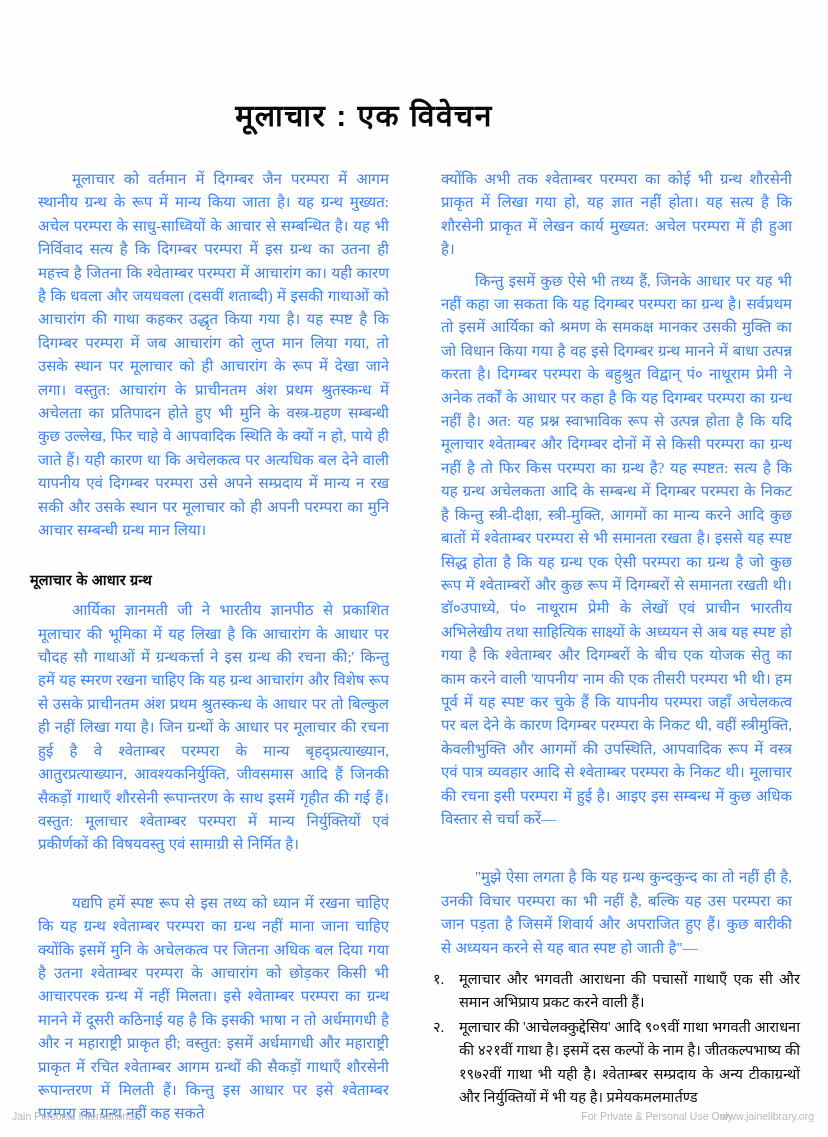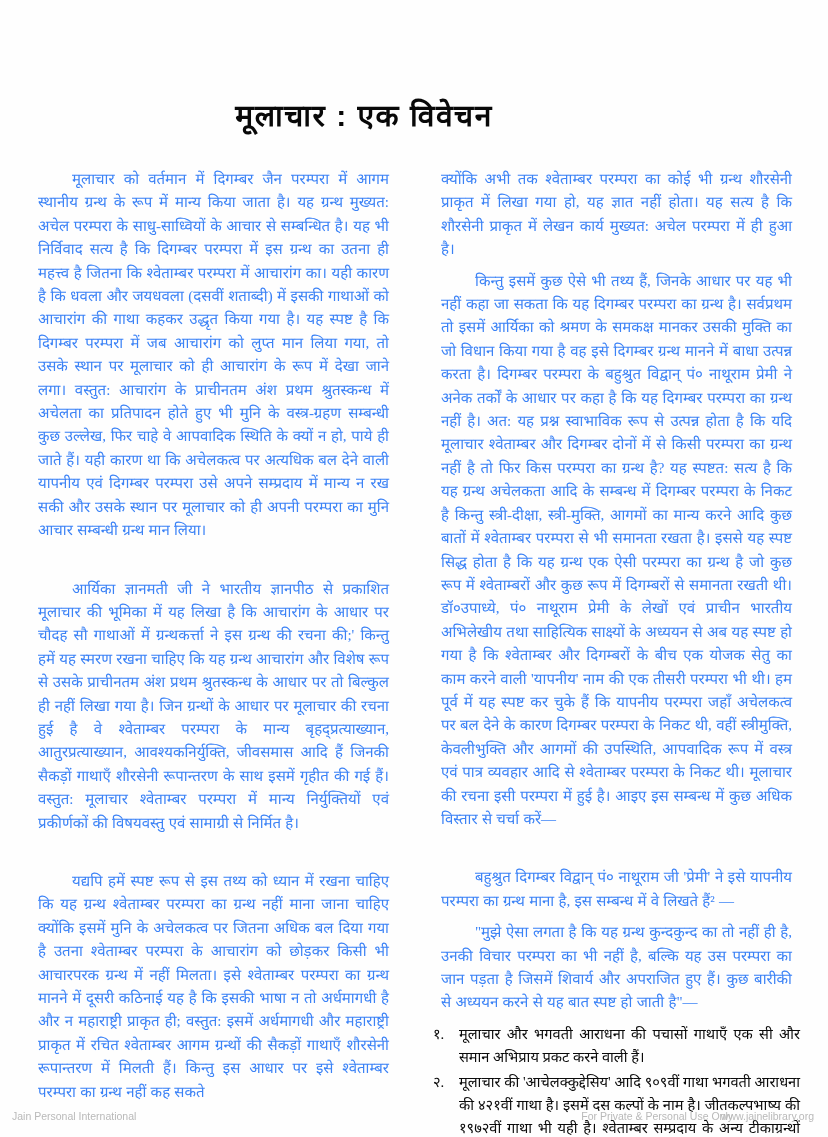--- a/index.html
+++ b/index.html
@@ -143,38 +143,38 @@
   <h1 class="page-title">मूलाचार : एक विवेचन</h1>
 
   <div class="columns">
 
     <div class="col">
 
       <p class="body-text">मूलाचार को वर्तमान में दिगम्बर जैन परम्परा में आगम स्थानीय ग्रन्थ के रूप में मान्य किया जाता है। यह ग्रन्थ मुख्यत: अचेल परम्परा के साधु-साध्वियों के आचार से सम्बन्धित है। यह भी निर्विवाद सत्य है कि दिगम्बर परम्परा में इस ग्रन्थ का उतना ही महत्त्व है जितना कि श्वेताम्बर परम्परा में आचारांग का। यही कारण है कि धवला और जयधवला (दसवीं शताब्दी) में इसकी गाथाओं को आचारांग की गाथा कहकर उद्धृत किया गया है। यह स्पष्ट है कि दिगम्बर परम्परा में जब आचारांग को लुप्त मान लिया गया, तो उसके स्थान पर मूलाचार को ही आचारांग के रूप में देखा जाने लगा। वस्तुत: आचारांग के प्राचीनतम अंश प्रथम श्रुतस्कन्ध में अचेलता का प्रतिपादन होते हुए भी मुनि के वस्त्र-ग्रहण सम्बन्धी कुछ उल्लेख, फिर चाहे वे आपवादिक स्थिति के क्यों न हो, पाये ही जाते हैं। यही कारण था कि अचेलकत्व पर अत्यधिक बल देने वाली यापनीय एवं दिगम्बर परम्परा उसे अपने सम्प्रदाय में मान्य न रख सकी और उसके स्थान पर मूलाचार को ही अपनी परम्परा का मुनि आचार सम्बन्धी ग्रन्थ मान लिया।</p>
 
       <div class="gap-md"></div>
 
+      <h2 class="section-head">मूलाचार के आधार ग्रन्थ</h2>
       <p class="body-text">आर्यिका ज्ञानमती जी ने भारतीय ज्ञानपीठ से प्रकाशित मूलाचार की भूमिका में यह लिखा है कि आचारांग के आधार पर चौदह सौ गाथाओं में ग्रन्थकर्त्ता ने इस ग्रन्थ की रचना की;' किन्तु हमें यह स्मरण रखना चाहिए कि यह ग्रन्थ आचारांग और विशेष रूप से उसके प्राचीनतम अंश प्रथम श्रुतस्कन्ध के आधार पर तो बिल्कुल ही नहीं लिखा गया है। जिन ग्रन्थों के आधार पर मूलाचार की रचना हुई है वे श्वेताम्बर परम्परा के मान्य बृहद्प्रत्याख्यान, आतुरप्रत्याख्यान, आवश्यकनिर्युक्ति, जीवसमास आदि हैं जिनकी सैकड़ों गाथाएँ शौरसेनी रूपान्तरण के साथ इसमें गृहीत की गई हैं। वस्तुत: मूलाचार श्वेताम्बर परम्परा में मान्य निर्युक्तियों एवं प्रकीर्णकों की विषयवस्तु एवं सामाग्री से निर्मित है।</p>
 
       <div class="gap-md"></div>
 
       <p class="body-text">यद्यपि हमें स्पष्ट रूप से इस तथ्य को ध्यान में रखना चाहिए कि यह ग्रन्थ श्वेताम्बर परम्परा का ग्रन्थ नहीं माना जाना चाहिए क्योंकि इसमें मुनि के अचेलकत्व पर जितना अधिक बल दिया गया है उतना श्वेताम्बर परम्परा के आचारांग को छोड़कर किसी भी आचारपरक ग्रन्थ में नहीं मिलता। इसे श्वेताम्बर परम्परा का ग्रन्थ मानने में दूसरी कठिनाई यह है कि इसकी भाषा न तो अर्धमागधी है और न महाराष्ट्री प्राकृत ही; वस्तुत: इसमें अर्धमागधी और महाराष्ट्री प्राकृत में रचित श्वेताम्बर आगम ग्रन्थों की सैकड़ों गाथाएँ शौरसेनी रूपान्तरण  में मिलती हैं। किन्तु इस आधार पर इसे श्वेताम्बर परम्परा का ग्रन्थ नहीं कह सकते</p>
 
     </div>
 
     <div class="col">
 
       <p class="body-text cont">क्योंकि अभी तक श्वेताम्बर परम्परा का कोई भी ग्रन्थ शौरसेनी प्राकृत में लिखा गया हो, यह ज्ञात नहीं होता। यह सत्य है कि शौरसेनी प्राकृत में लेखन कार्य मुख्यत: अचेल परम्परा में ही हुआ है।</p>
 
       <p class="body-text">किन्तु इसमें कुछ ऐसे भी तथ्य हैं, जिनके आधार पर यह भी नहीं कहा जा सकता कि यह दिगम्बर परम्परा का ग्रन्थ है। सर्वप्रथम तो इसमें आर्यिका को श्रमण के समकक्ष मानकर उसकी मुक्ति का जो विधान किया गया है वह इसे दिगम्बर ग्रन्थ मानने में बाधा उत्पन्न करता है। दिगम्बर परम्परा के बहुश्रुत विद्वान् पं० नाथूराम प्रेमी ने अनेक तर्कों के आधार पर कहा है कि यह दिगम्बर परम्परा का ग्रन्थ नहीं है। अत: यह प्रश्न स्वाभाविक रूप से उत्पन्न होता है कि यदि मूलाचार श्वेताम्बर और दिगम्बर दोनों में से किसी परम्परा का ग्रन्थ नहीं है तो फिर किस परम्परा का ग्रन्थ है? यह स्पष्टत: सत्य है कि यह ग्रन्थ अचेलकता आदि के सम्बन्ध में दिगम्बर परम्परा के निकट है किन्तु स्त्री-दीक्षा, स्त्री-मुक्ति, आगमों का मान्य करने आदि कुछ बातों में श्वेताम्बर परम्परा से भी समानता रखता है। इससे यह स्पष्ट सिद्ध होता है कि यह ग्रन्थ एक ऐसी परम्परा का ग्रन्थ है जो कुछ रूप में श्वेताम्बरों और कुछ रूप में दिगम्बरों से समानता रखती थी। डॉ०उपाध्ये, पं० नाथूराम प्रेमी के लेखों एवं प्राचीन भारतीय अभिलेखीय तथा साहित्यिक साक्ष्यों के अध्ययन से अब यह स्पष्ट हो गया है कि श्वेताम्बर और दिगम्बरों के बीच एक योजक सेतु का काम करने वाली 'यापनीय' नाम की एक तीसरी परम्परा भी थी। हम पूर्व में यह स्पष्ट कर चुके हैं कि यापनीय परम्परा जहाँ अचेलकत्व पर बल देने के कारण दिगम्बर परम्परा के निकट थी, वहीं स्त्रीमुक्ति, केवलीभुक्ति और आगमों की उपस्थिति, आपवादिक रूप में वस्त्र एवं पात्र व्यवहार आदि से श्वेताम्बर परम्परा के निकट थी। मूलाचार की रचना इसी परम्परा में हुई है। आइए इस सम्बन्ध में कुछ अधिक विस्तार से चर्चा करें—</p>
 
       <div class="gap-md"></div>
 
 
-      <p class="body-text">बहुश्रुत दिगम्बर विद्वान् पं० नाथूराम जी 'प्रेमी' ने इसे यापनीय परम्परा का ग्रन्थ माना है, इस सम्बन्ध में वे लिखते हैं² —</p>
 
       <p class="body-text quote-block">"मुझे ऐसा लगता है कि यह ग्रन्थ कुन्दकुन्द का तो नहीं ही है, उनकी विचार परम्परा का भी नहीं है, बल्कि यह उस परम्परा का जान पड़ता है जिसमें शिवार्य और अपराजित हुए हैं। कुछ बारीकी से अध्ययन करने से यह बात स्पष्ट हो जाती है"—</p>
 
       <ol class="num-list">
         <li>
           <span class="marker">१.</span>
           <span class="item-text">मूलाचार और भगवती आराधना की पचासों गाथाएँ एक सी और समान अभिप्राय प्रकट करने वाली हैं।</span>
         </li>
         <li>
           <span class="marker">२.</span>

